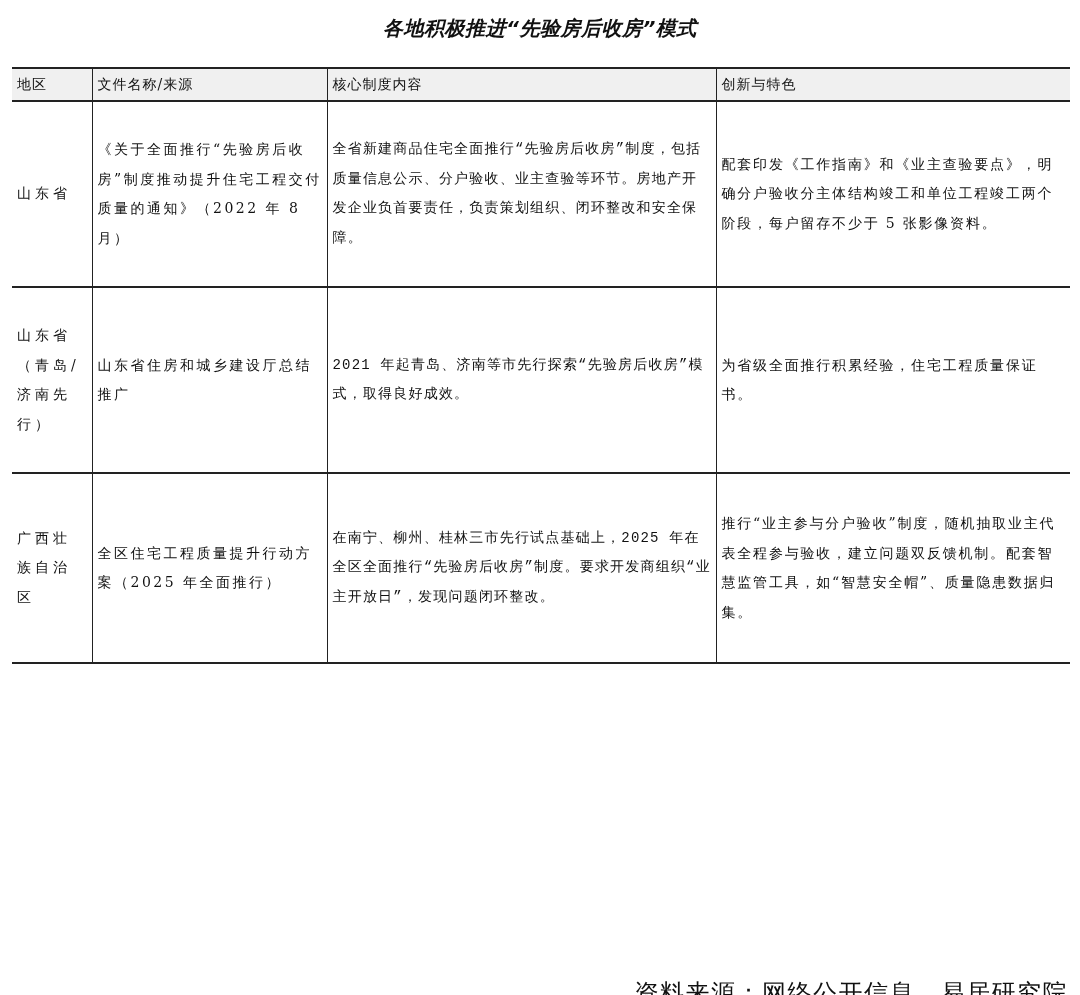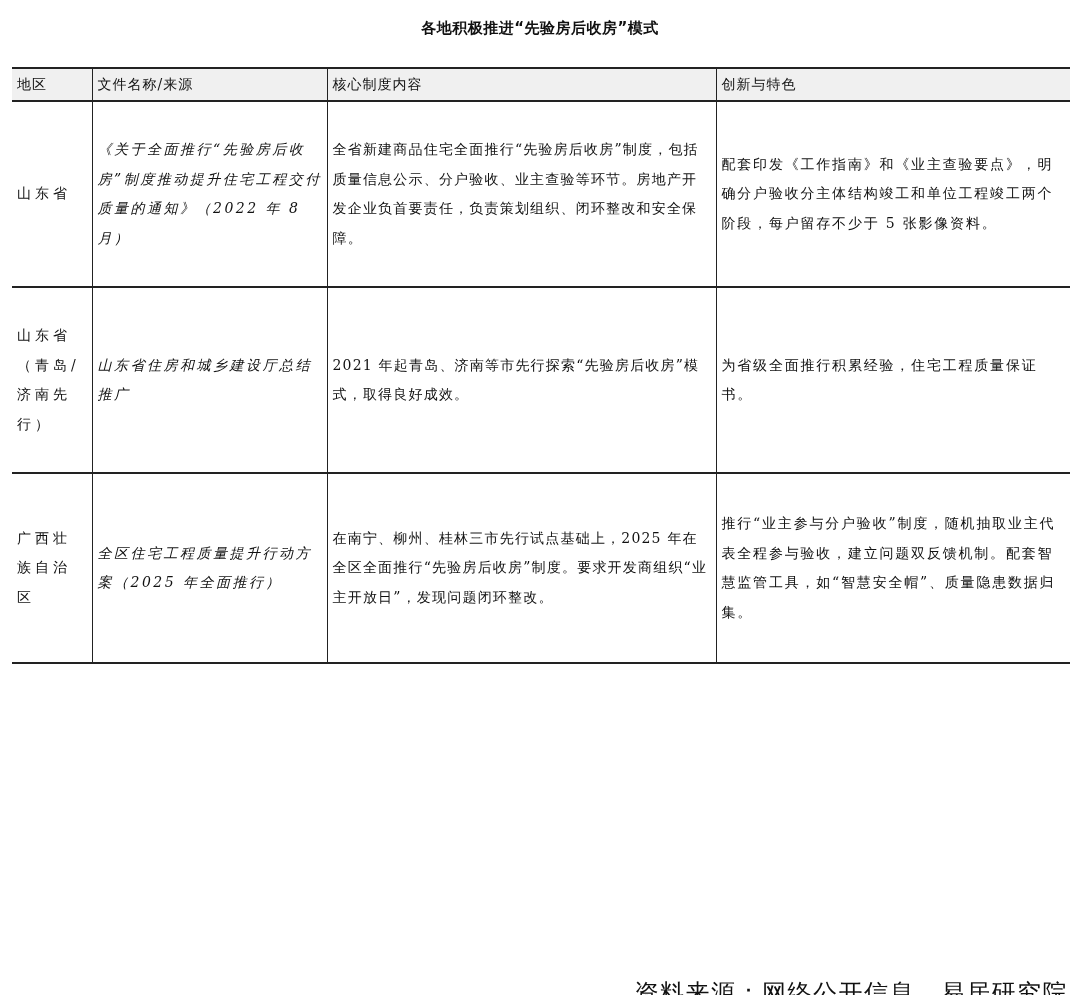--- a/index.html
+++ b/index.html
@@ -16,23 +16,24 @@
     color: #111;
   }
   .title {
     position: absolute;
     top: 10px;
     left: 0;
     width: 1080px;
     text-align: center;
     font-family: "DejaVu Sans", "Liberation Sans", sans-serif;
     font-weight: bold;
-    font-size: 15px;
+    font-size: 20px;
     letter-spacing: 0.5px;
     line-height: 36px;
+    font-style: italic;
   }
   table.main {
     position: absolute;
     top: 67px;
     left: 12px;
     width: 1058px;
     border-collapse: collapse;
     table-layout: fixed;
   }
   table.main th, table.main td {
@@ -53,22 +54,22 @@
   table.main thead th {
     background: #f0f0f0;
     height: 31px;
     letter-spacing: 1px;
   }
   col.c1 { width: 80px; }
   col.c2 { width: 235px; }
   col.c3 { width: 389px; }
   col.c4 { width: 354px; }
   td.region { letter-spacing: 4px; padding-left: 10px; padding-right: 6px; margin-left: 40px; }
-  td.docname { letter-spacing: 2.5px; font-style: italic; }
-  td.content { letter-spacing: 1.2px; }
+  td.docname { letter-spacing: 2.5px; }
+  td.content { letter-spacing: 1.2px; font-family: Liberation Mono, monospace; }
   td.feature { letter-spacing: 1.8px; padding-left: 8px; }
   tr.r1 td { height: 184px; }
   tr.r2 td { height: 184px; }
   tr.r3 td { height: 121px; }
   tr.r4 td { height: 188px; }
   tr.r5 td { height: 154px; }
   .source {
     position: absolute;
     top: 980px;
     right: 12px;

